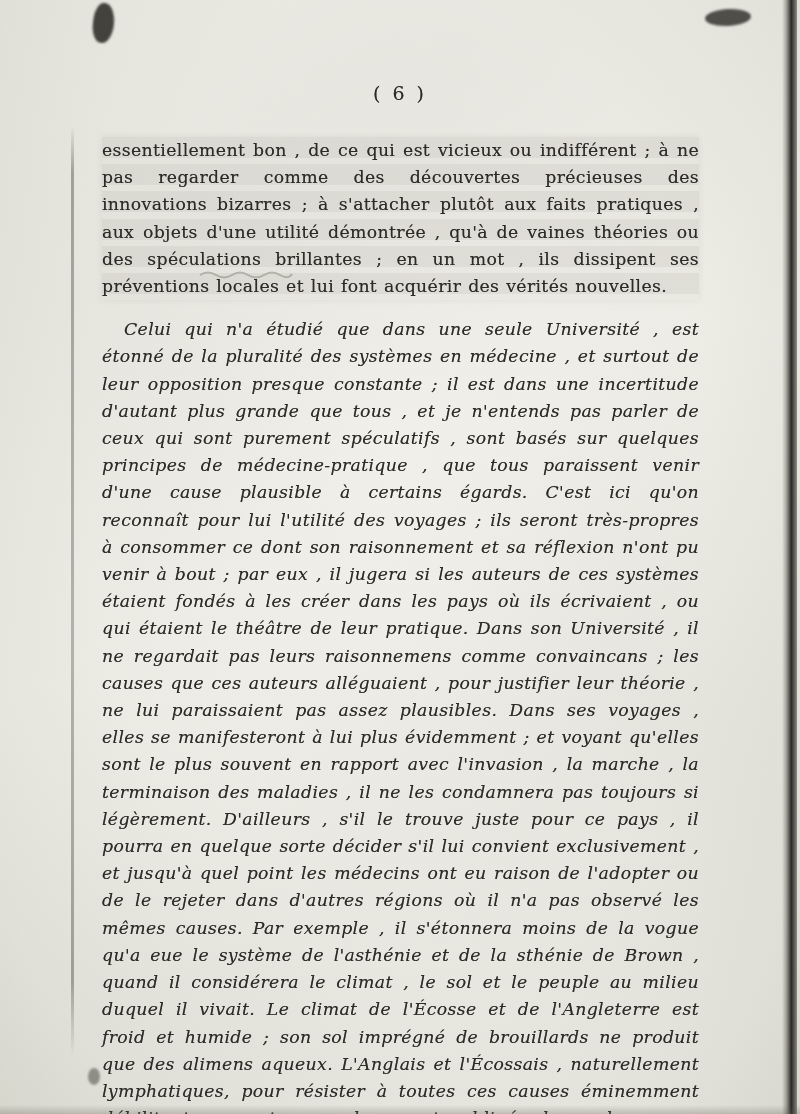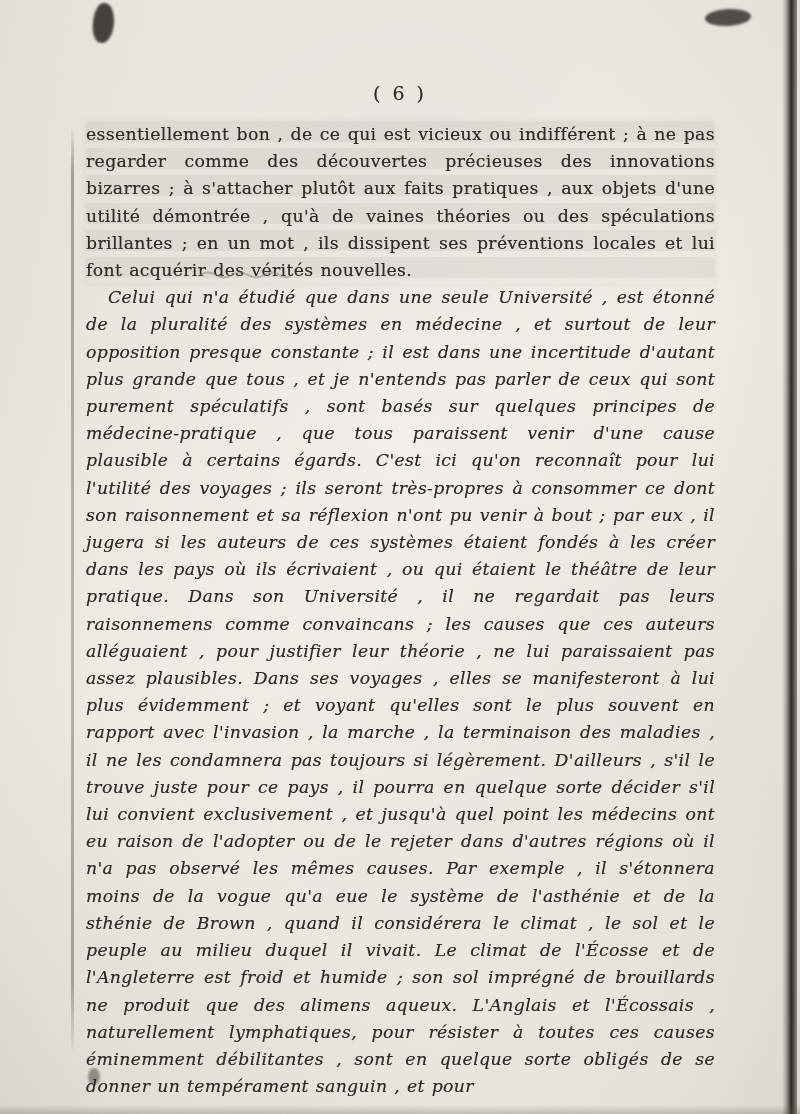--- a/index.html
+++ b/index.html
@@ -44,21 +44,21 @@
     left: 86px;
     top: 121px;
     width: 629px;
     text-align: justify;
     font-size: 17.3px;
     line-height: 27.2px;
     letter-spacing: 0.02em;
     word-spacing: 0.06em;
     text-shadow: 0 0 0.5px rgba(45,43,38,0.55);
   }
-  .para { margin: 0; }
+  .para { margin: 16px; }
   
   .para-first {
     background:
       repeating-linear-gradient(
         to bottom,
         rgba(156,154,146,0.17) 0px,
         rgba(156,154,146,0.17) 21px,
         rgba(156,154,146,0.04) 21px,
         rgba(156,154,146,0.04) 27.2px);
     box-shadow: 0 0 6px rgba(156,154,146,0.18);

